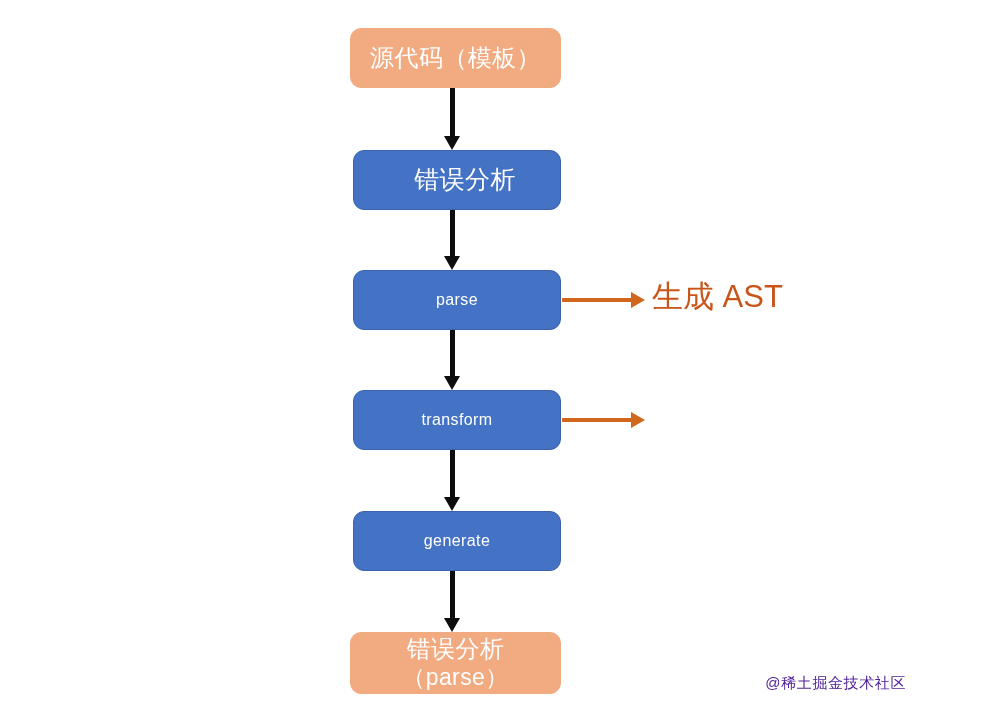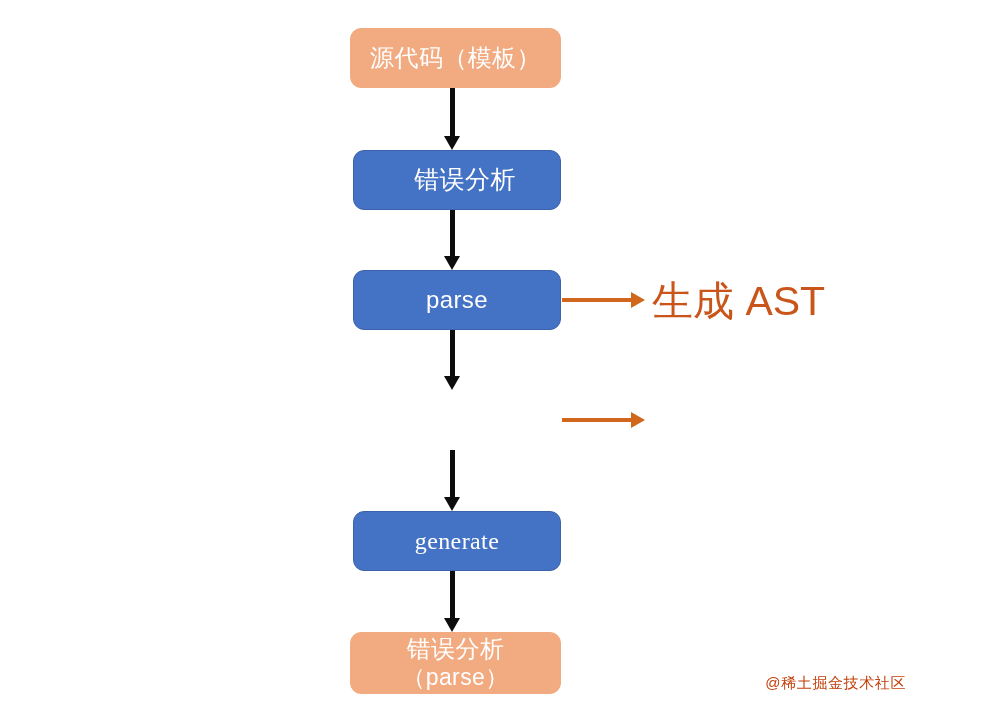--- a/index.html
+++ b/index.html
@@ -32,39 +32,39 @@
     line-height: 1.18;
     letter-spacing: 0.4px;
     user-select: none;
   }
   .node.blue {
     background: #4472c4;
     border: 1px solid #3b63ab;
     left: 353px;
     width: 208px;
     height: 60px;
-    font-size: 24px;
+    font-size: 16px;
   }
   .node.blue.cjk {
     font-size: 25px;
   }
   .node.orange {
     background: #f2aa80;
     border: 1px solid #f2aa80;
     left: 350px;
     width: 211px;
     font-size: 24px;
   }
 
   
   #node-source   { top: 28px;  height: 60px; }
   #node-error    { top: 150px; padding-left: 16px; }
   #node-parse    { top: 270px; }
   #node-transform{ top: 390px; }
-  #node-generate { top: 511px; font-family: Liberation Serif, serif; }
+  #node-generate { top: 511px; }
   #node-target   { top: 632px; height: 62px; }
 
   .node-line-2 {
     display: block;
     font-size: 23px;
   }
 
   
   .connector {
     position: absolute;
@@ -105,34 +105,34 @@
     border-bottom: 8px solid transparent;
     border-left: 14px solid #d0671c;
   }
   #ann-arrow-1 { top: 298px; width: 70px; }
   #ann-arrow-2 { top: 418px; width: 70px; }
 
   .ann-label {
     position: absolute;
     left: 652px;
     color: #c9551a;
-    font-size: 41px;
+    font-size: 31px;
     line-height: 1;
     white-space: nowrap;
     user-select: none;
   }
   #ann-label-1 { top: 281px; }
   #ann-label-2 { top: 401px; }
 
   
   #watermark {
     position: absolute;
     right: 20px;
     bottom: 18px;
-    color: #c2410c;
+    color: #4c1d95;
     font-size: 15px;
     letter-spacing: 0.6px;
     user-select: none;
   }
 </style>
 </head>
 <body>
 
 <div id="canvas">
 
@@ -153,20 +153,23 @@
   </div>
 
   <div class="node blue" id="node-parse">
     <span>parse</span>
   </div>
 
   <div class="connector" id="conn-3">
     <span class="head"></span>
   </div>
 
+  <div class="node blue" id="node-transform">
+    <span>transform</span>
+  </div>
 
   <div class="connector" id="conn-4">
     <span class="head"></span>
   </div>
 
   <div class="node blue" id="node-generate">
     <span>generate</span>
   </div>
 
   <div class="connector" id="conn-5">

